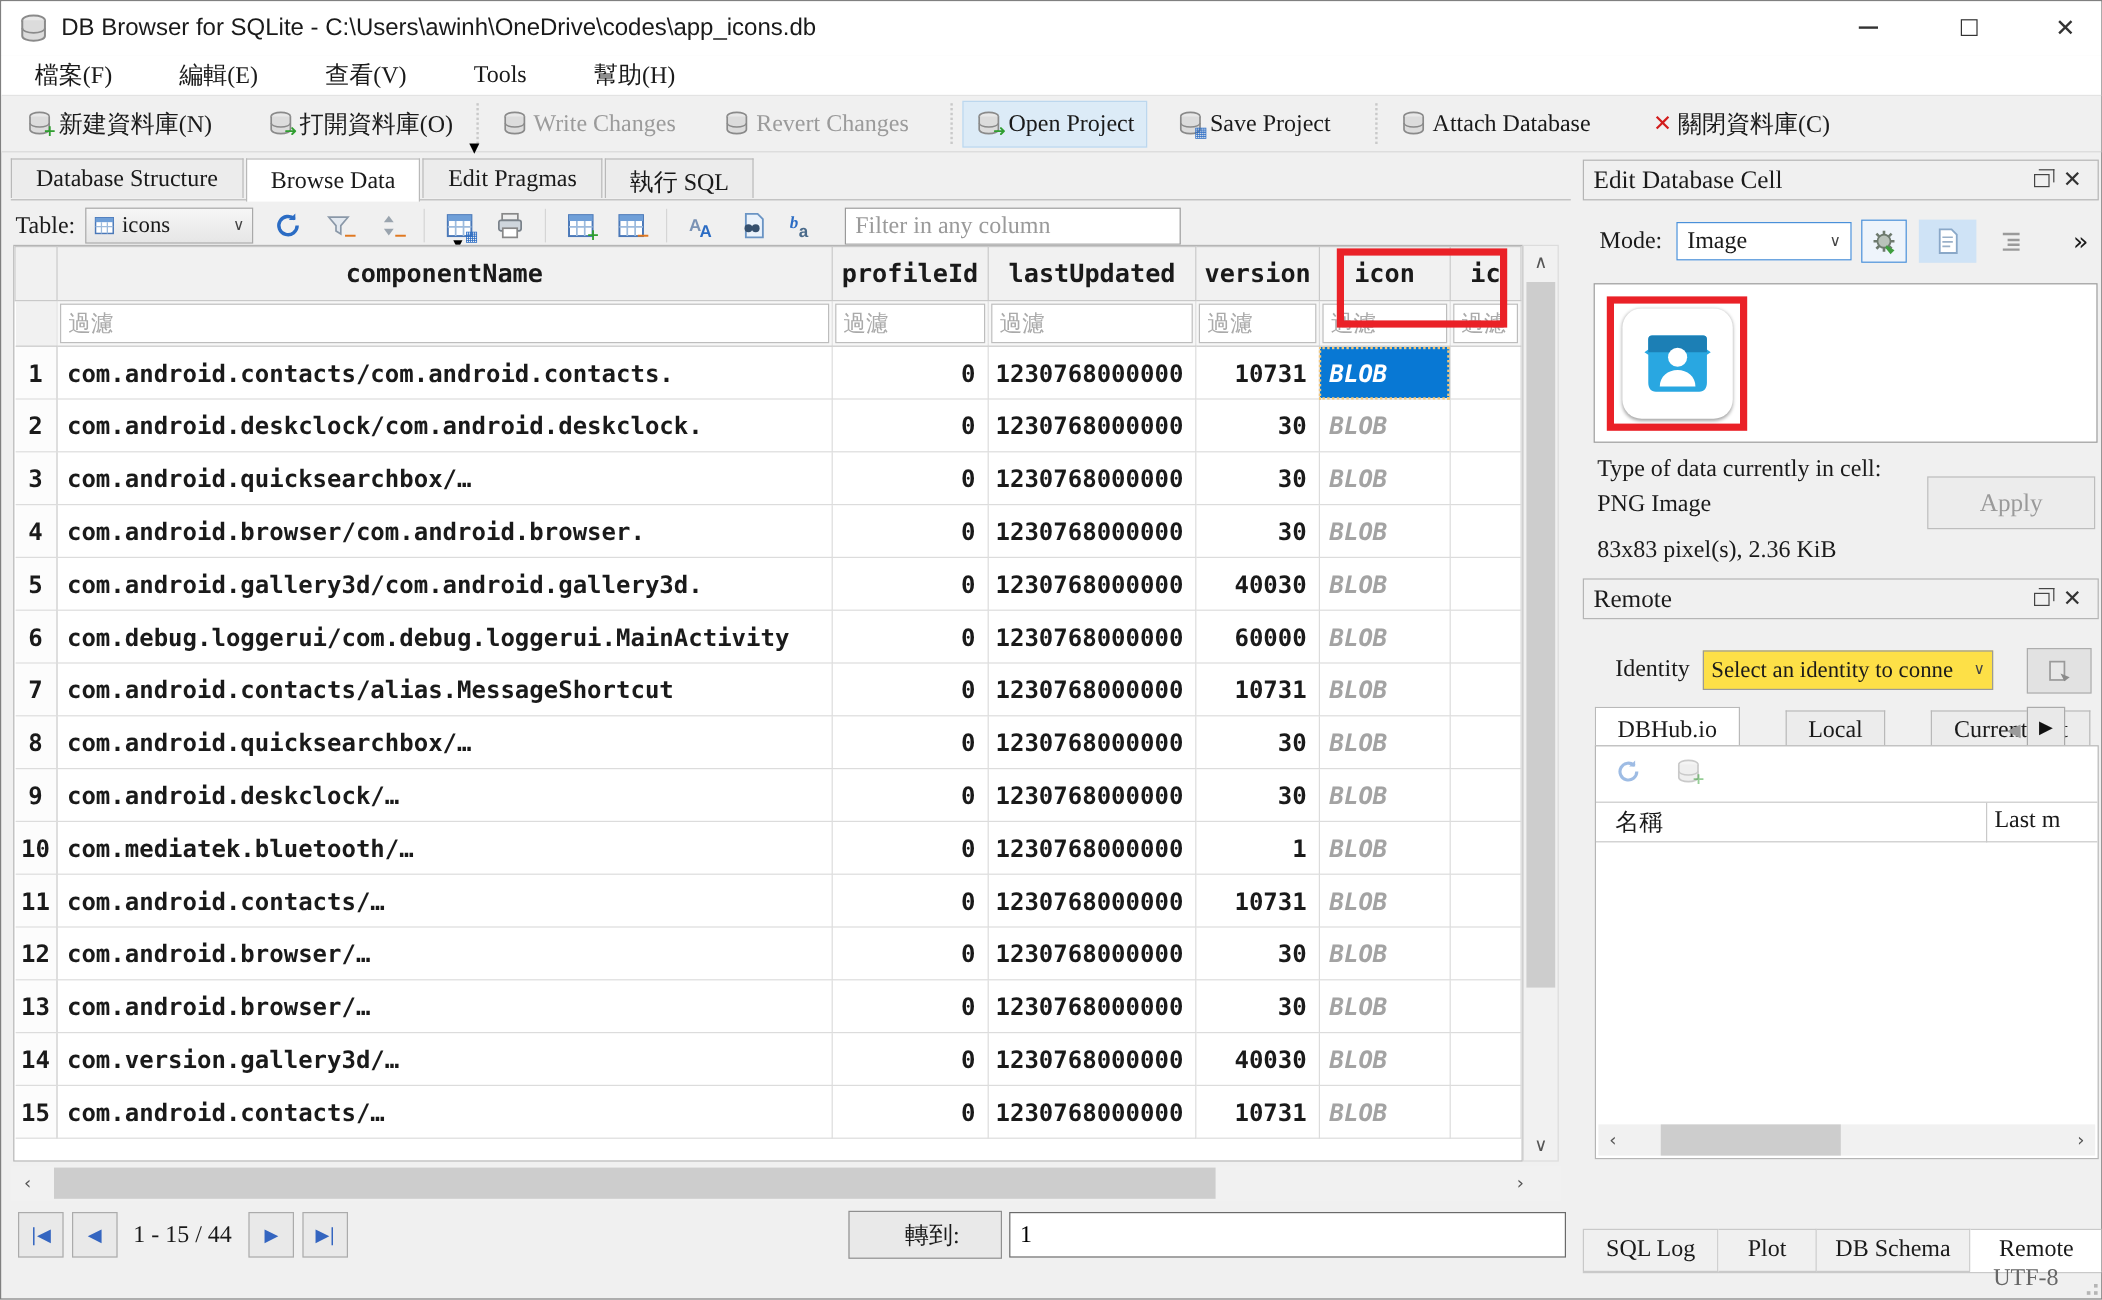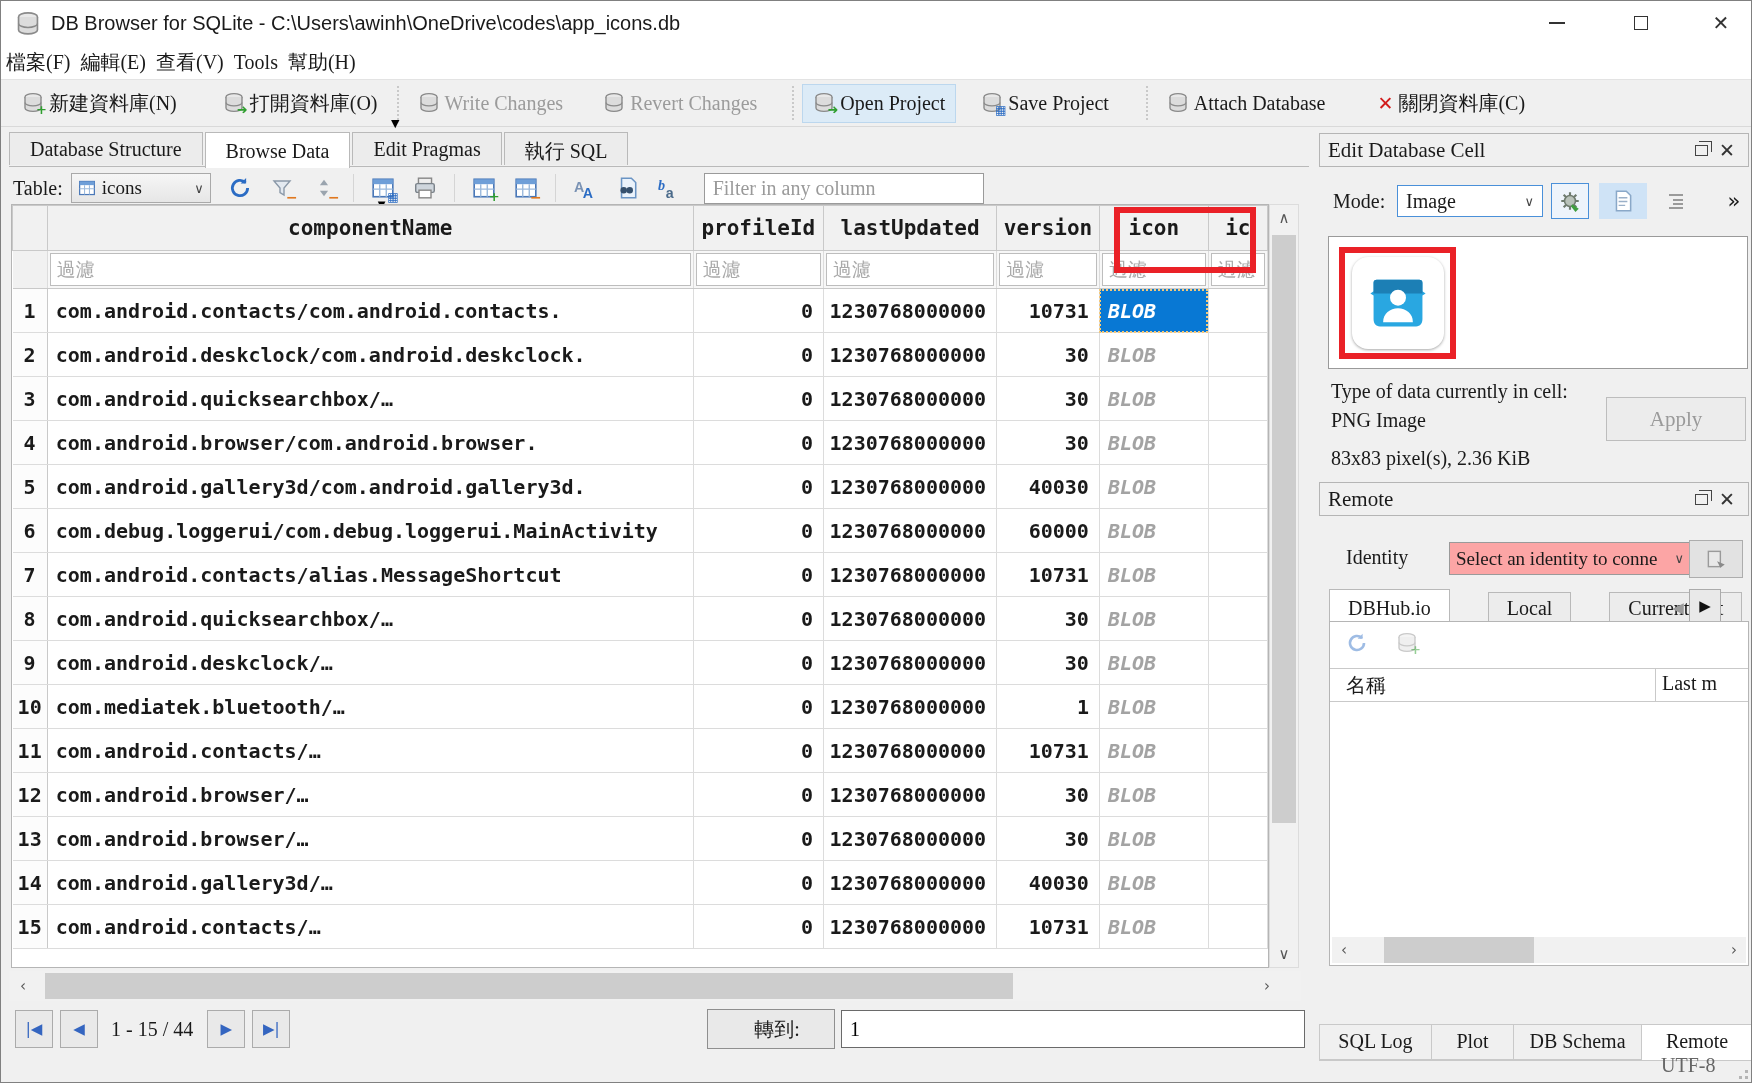--- a/index.html
+++ b/index.html
@@ -17,21 +17,21 @@
   #title-icon { margin-left:14px; }
   #title-text { margin-left:10px; font-family:"Liberation Sans","DejaVu Sans",sans-serif; font-size:20px; }
   .wincaption { position:absolute; top:0; height:44px; width:64px; display:flex; align-items:center; justify-content:center; }
   #btn-min { left:1524px; } #btn-max { left:1608px; } #btn-close { left:1688px; }
   .glyph-min { width:16px; height:0; border-top:2px solid #333; display:block; }
   .glyph-max { width:14px; height:14px; border:1.5px solid #333; display:block; }
   .glyph-close { font-size:20px; color:#333; font-family:"DejaVu Sans",sans-serif; }
 
   
   #menubar { left:0; top:45px; width:1752px; height:34px; background:#fff; display:flex; align-items:center; border-bottom:1px solid #e3e3e3; }
-  .menu-item { padding:2px 5px; font-size:20px; }
+  .menu-item { padding:2px 28px; font-size:20px; }
 
   
   #toolbar { left:0; top:79px; width:1752px; height:47px; background:#f0f0f0; border-bottom:1px solid #d9d9d9; display:flex; align-items:center; }
   .tb-btn { display:flex; align-items:center; gap:5px; font-size:20px; padding:7px 10px; position:relative; border:1px solid transparent; white-space:nowrap; }
   .tb-btn.disabled { color:#9b9b9b; }
   .tb-btn.hl { background:#dcebf7; border-color:#bcd7ee; }
   .tb-sep { width:1px; height:34px; margin:0 8px; border-left:2px dotted #c9c9c9; }
   .menu-caret { position:absolute; right:-12px; bottom:-6px; font-size:11px; color:#000; font-family:"DejaVu Sans",sans-serif; }
   .badge { position:absolute; font-family:"DejaVu Sans",sans-serif; font-weight:bold; }
   .icon-wrap { position:relative; width:22px; height:22px; flex:0 0 auto; }
@@ -117,21 +117,21 @@
   #red-box-preview { left:10px; top:10px; width:117px; height:112px; border:6px solid #ea2127; display:flex; align-items:center; justify-content:center; }
   #app-icon-tile { width:92px; height:92px; background:#fff; border-radius:16px; box-shadow:0 1px 3px rgba(0,0,0,.35); display:flex; align-items:center; justify-content:center; }
 
   #cell-type-block { left:14px; top:246px; font-size:20px; line-height:29px; }
   #cell-size-line { left:14px; top:316px; font-size:20px; }
   #apply-btn { left:289px; top:266px; width:140px; height:44px; background:#ececec; border:1px solid #bdbdbd; color:#9a9a9a; font-size:21px; display:flex; align-items:center; justify-content:center; }
 
   #remote-title { top:351px; }
   #identity-row { left:2px; top:408px; width:430px; height:40px; }
   #identity-label { position:absolute; left:27px; top:7px; font-size:20px; }
-  #identity-select { position:absolute; left:100px; top:3px; width:242px; height:33px; border:1px solid #9a9a9a; background:#fca5a5; display:flex; align-items:center; padding:0 6px; font-size:19px; overflow:hidden; white-space:nowrap;margin-left:30px; }
+  #identity-select { position:absolute; left:100px; top:3px; width:242px; height:33px; border:1px solid #9a9a9a; background:#fde047; display:flex; align-items:center; padding:0 6px; font-size:19px; overflow:hidden; white-space:nowrap; }
   #identity-select .chev { margin-left:2px; font-size:13px; color:#444; font-family:"DejaVu Sans",sans-serif; }
   #identity-btn { position:absolute; left:370px; top:1px; width:54px; height:38px; background:#e2e2e2; border:1px solid #adadad; display:flex; align-items:center; justify-content:center; }
 
   #remote-tabs { left:12px; top:458px; width:420px; height:33px; display:flex; align-items:flex-end; overflow:hidden;gap:38px; }
   .rtab { font-size:20px; padding:4px 18px 5px; border:1px solid #b9b9b9; border-bottom:none; background:#ececec; height:30px; white-space:nowrap; }
   .rtab.active { background:#fff; height:33px; padding-top:7px; }
   .rtab-scroll { position:absolute; top:462px; height:30px; display:flex; align-items:center; justify-content:center; font-family:"DejaVu Sans",sans-serif; }
   #rtab-left { left:352px; width:18px; color:#9a9a9a; font-size:15px; }
   #rtab-right { left:372px; width:32px; background:#e9e9e9; border:1px solid #ababab; height:34px; top:458px; font-size:15px; color:#111; }
 
@@ -568,21 +568,21 @@
       <td class="cname">com.android.browser/…</td>
       <td class="num">0</td>
       <td class="num">1230768000000</td>
       <td class="num">30</td>
       <td class="blob">BLOB</td>
       <td></td>
     </tr>
 
     <tr>
       <td class="rownum">14</td>
-      <td class="cname">com.android.gallery3d/…</td>
+      <td class="cname">com.version.gallery3d/…</td>
       <td class="num">0</td>
       <td class="num">1230768000000</td>
       <td class="num">40030</td>
       <td class="blob">BLOB</td>
       <td></td>
     </tr>
 
     <tr>
       <td class="rownum">15</td>
       <td class="cname">com.android.contacts/…</td>

